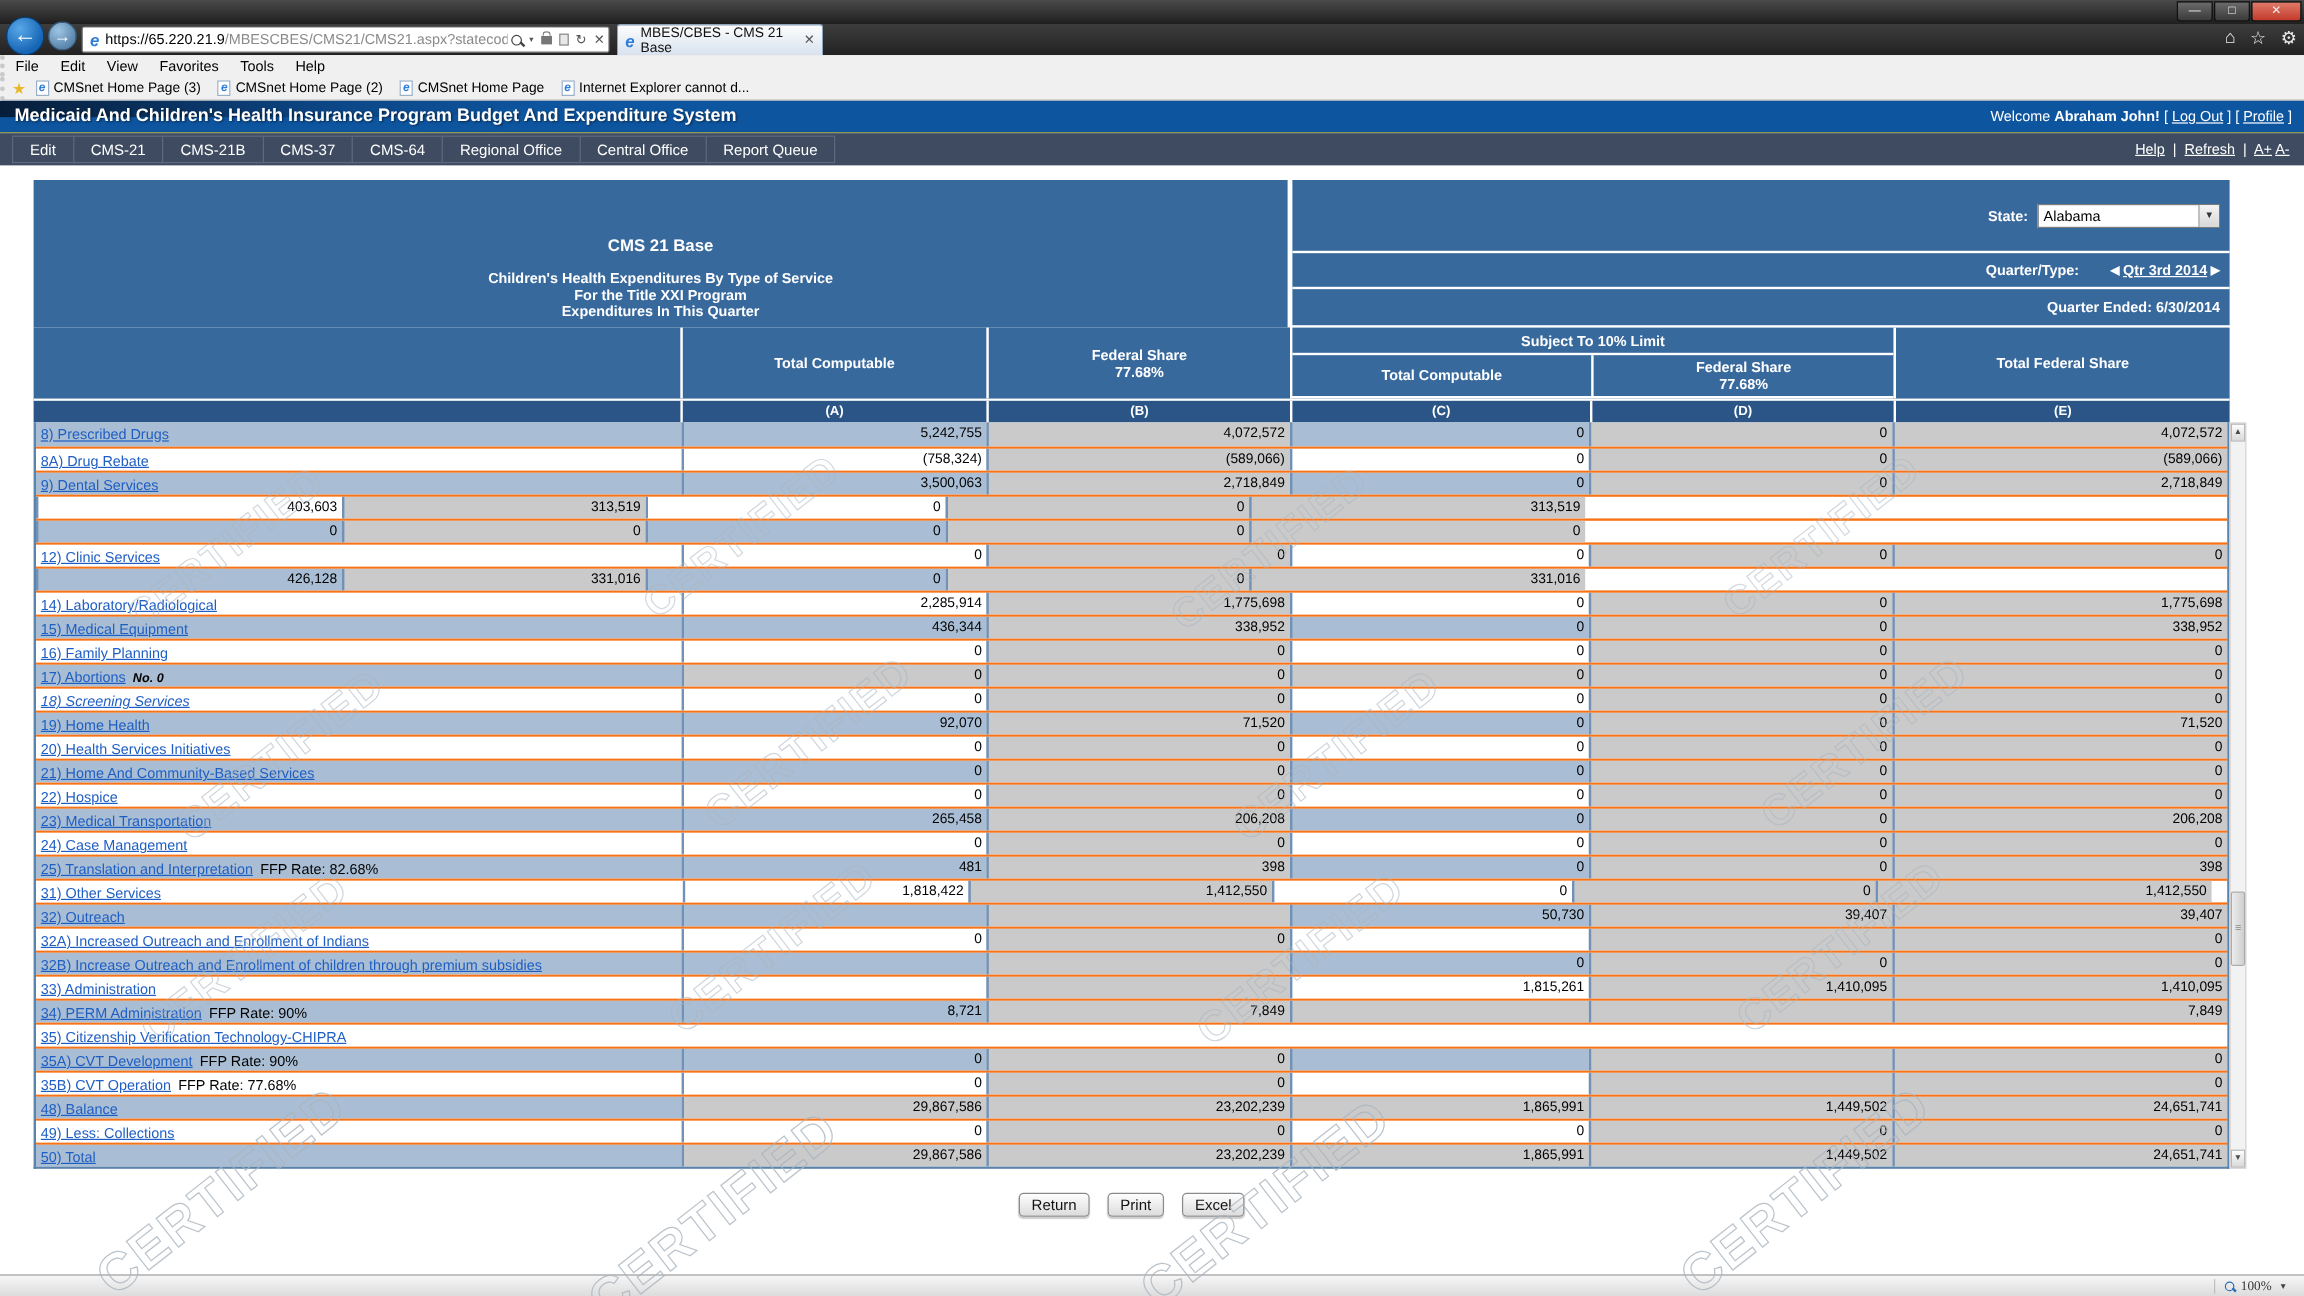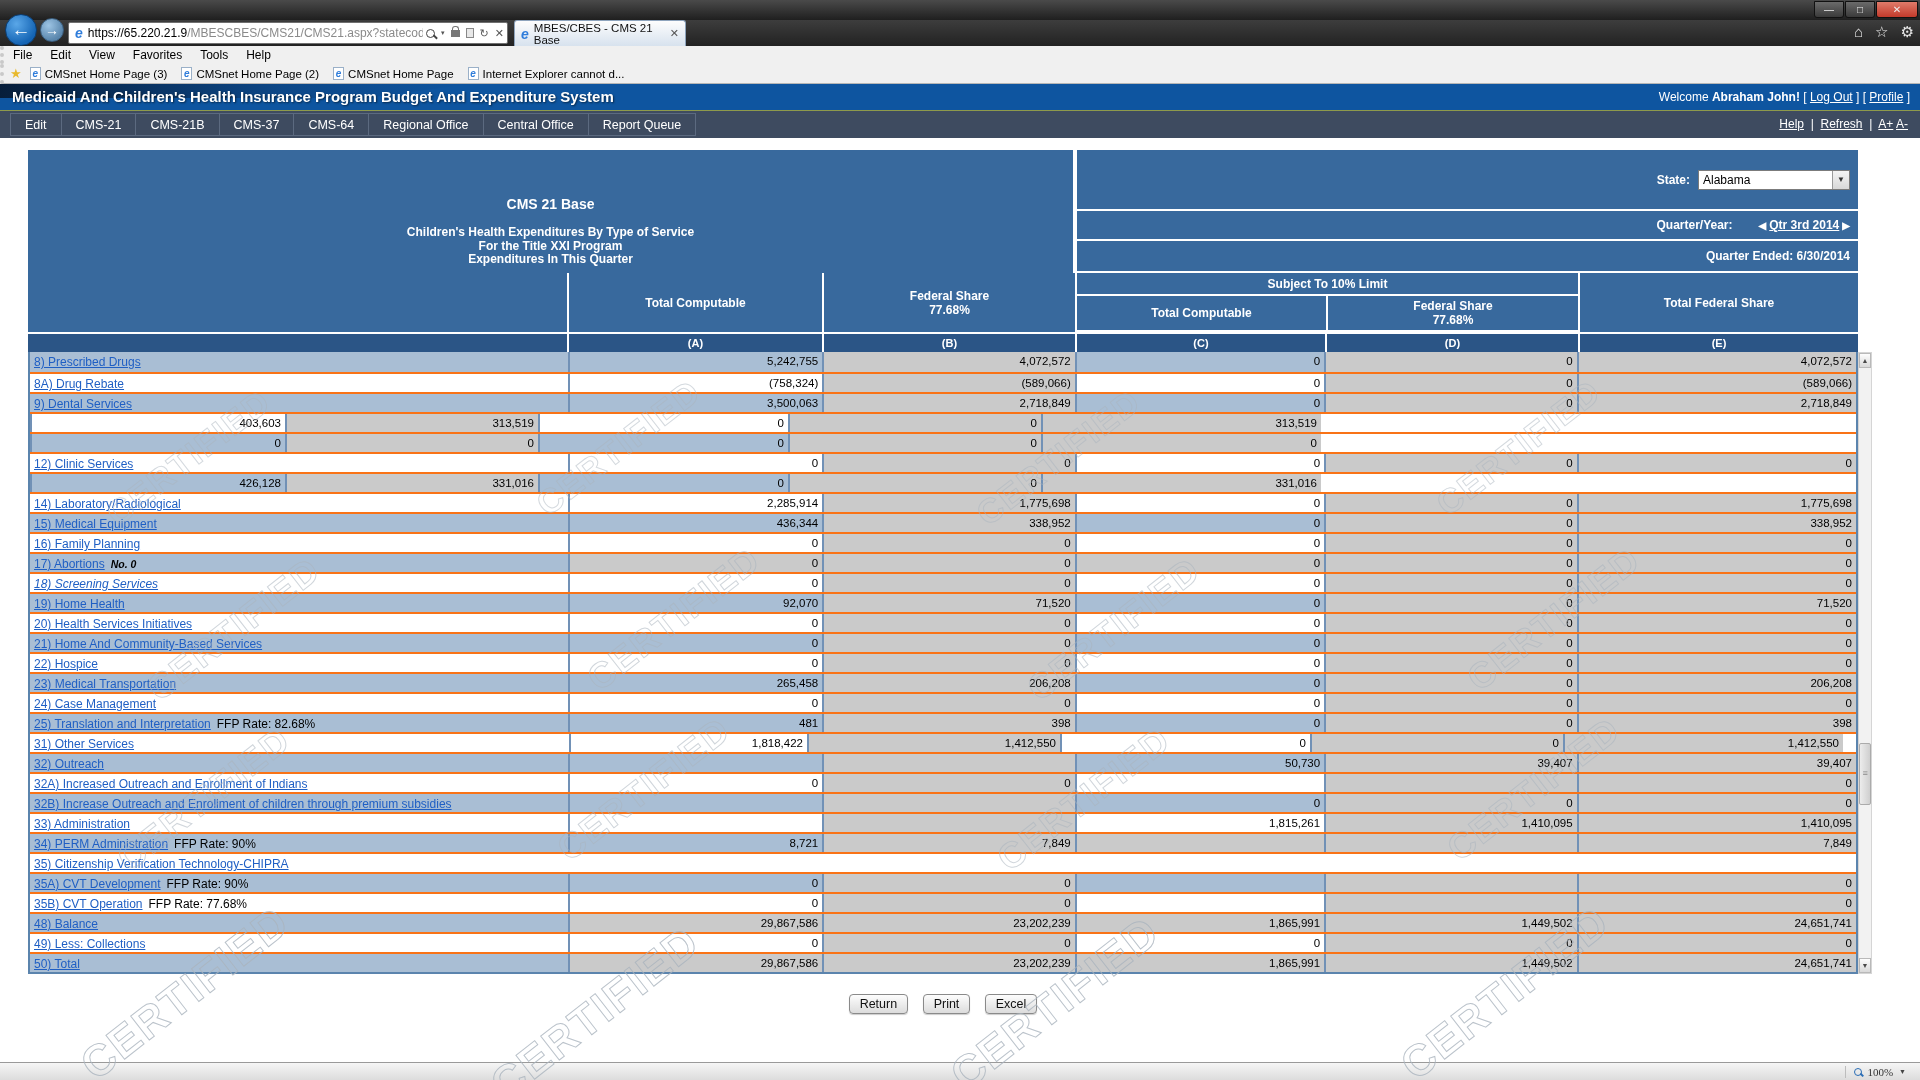--- a/index.html
+++ b/index.html
@@ -282,21 +282,21 @@
         </div>
         <div class="rightrows">
           <div class="rrow rrow1">
             <span>State:</span>
             <span class="statedd">
               <span class="txt">Alabama</span>
               <span class="ddbtn">▼</span>
             </span>
           </div>
           <div class="rrow rrow2">
-            <span>Quarter/Year:</span>
+            <span>Quarter/Type:</span>
             <span style="width:26px;"></span>
             <span class="qarrow">◀</span>
             <a href="#" class="qlink" style="color:#fff;">Qtr 3rd 2014</a>
             <span class="qarrow">▶</span>
           </div>
           <div class="rrow rrow3">
             <span>Quarter Ended: 6/30/2014</span>
           </div>
         </div>
       </div>

